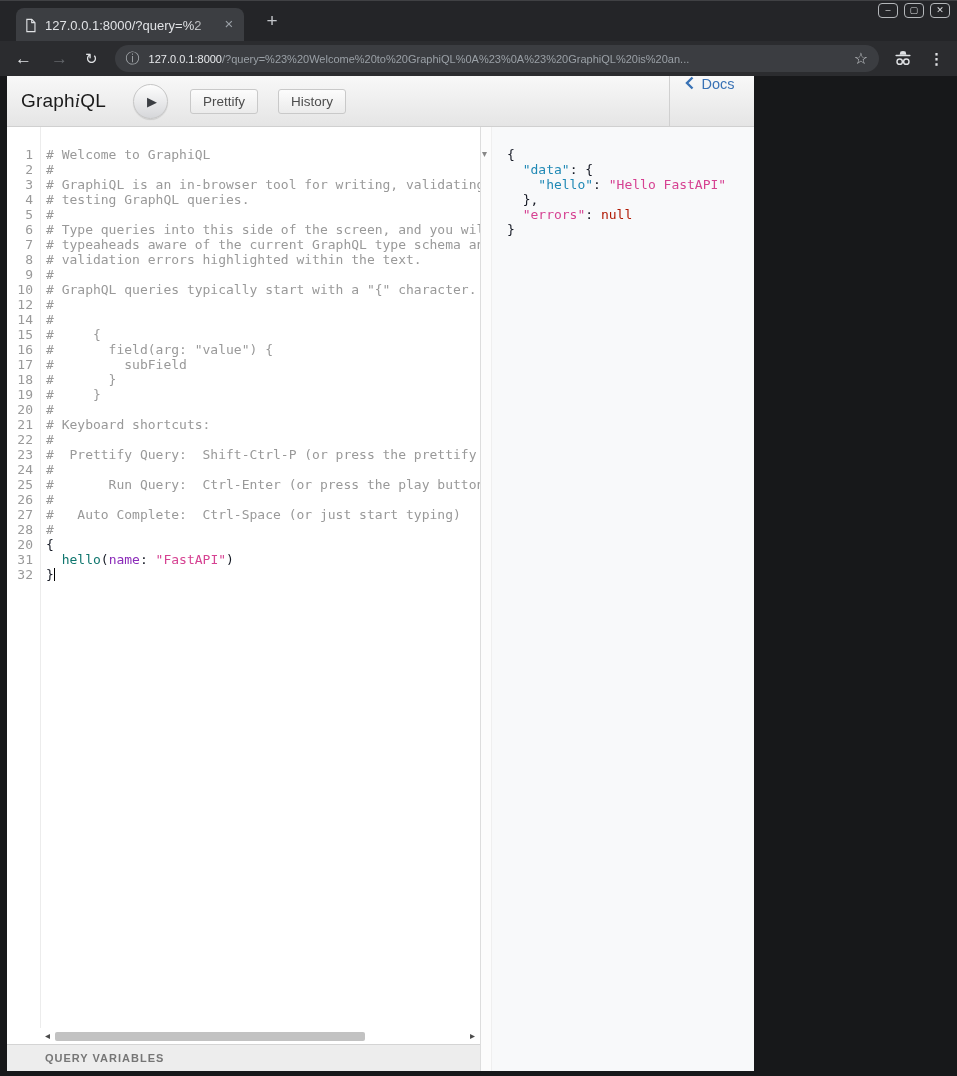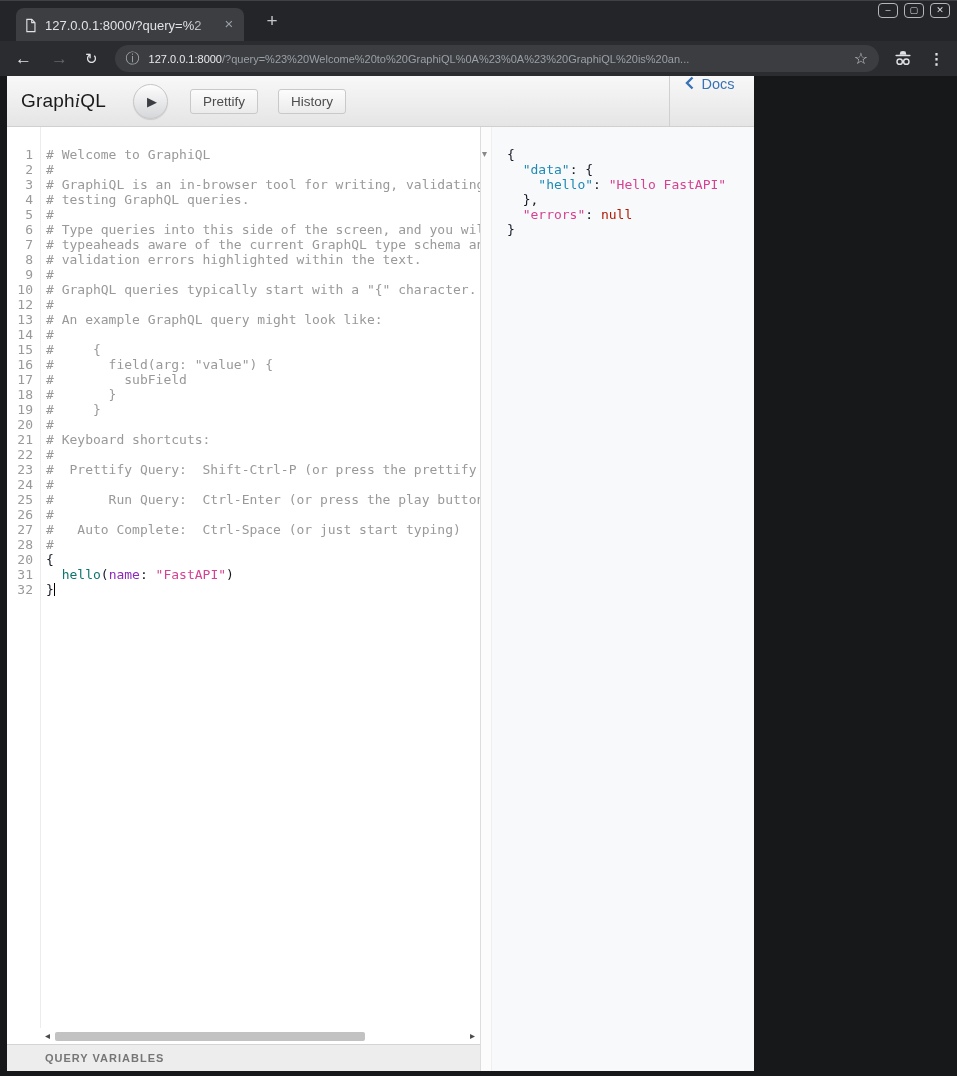--- a/index.html
+++ b/index.html
@@ -198,24 +198,20 @@
             </div>
             <div class="code-line">
               <span class="ln">10</span>
               <span class="lt"><span class="tok-com"># GraphQL queries typically start with a "{" character. Lines that starts</span></span>
             </div>
             <div class="code-line">
               <span class="ln">12</span>
               <span class="lt"><span class="tok-com">#</span></span>
             </div>
             <div class="code-line">
-              <span class="ln">13</span>
-              <span class="lt"><span class="tok-com"># An example GraphQL query might look like:</span></span>
-            </div>
-            <div class="code-line">
               <span class="ln">14</span>
               <span class="lt"><span class="tok-com">#</span></span>
             </div>
             <div class="code-line">
               <span class="ln">15</span>
               <span class="lt"><span class="tok-com">#     {</span></span>
             </div>
             <div class="code-line">
               <span class="ln">16</span>
               <span class="lt"><span class="tok-com">#       field(arg: "value") {</span></span>

